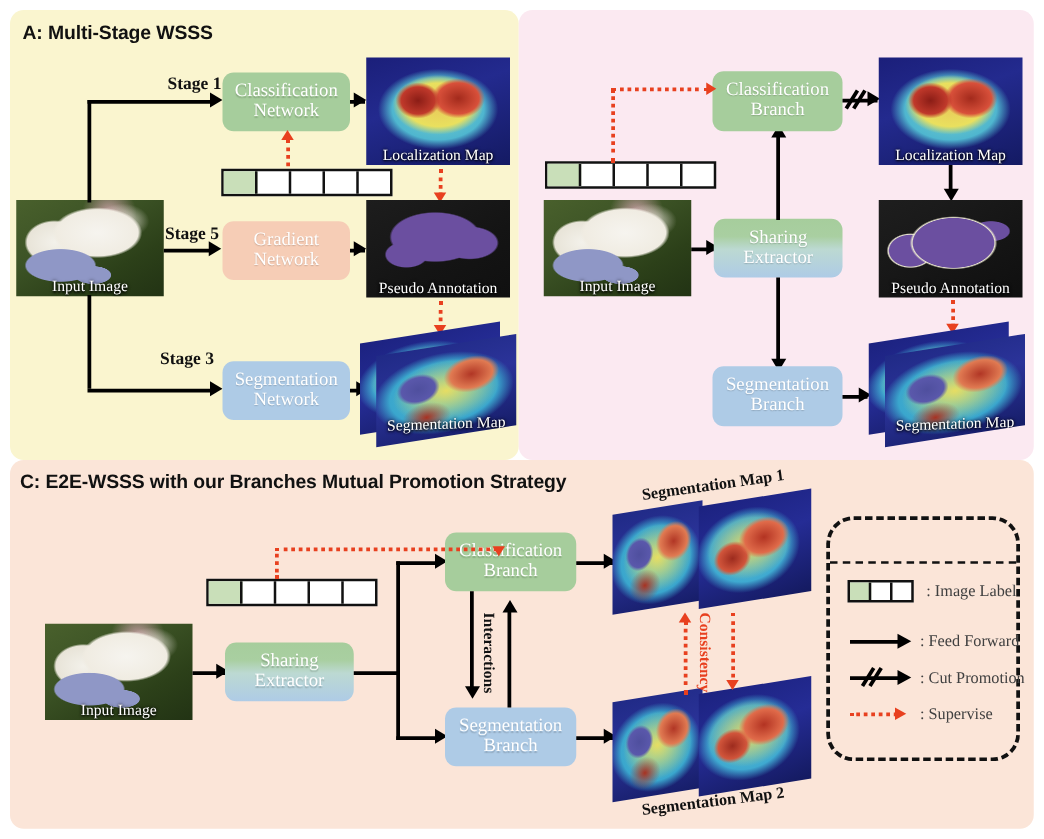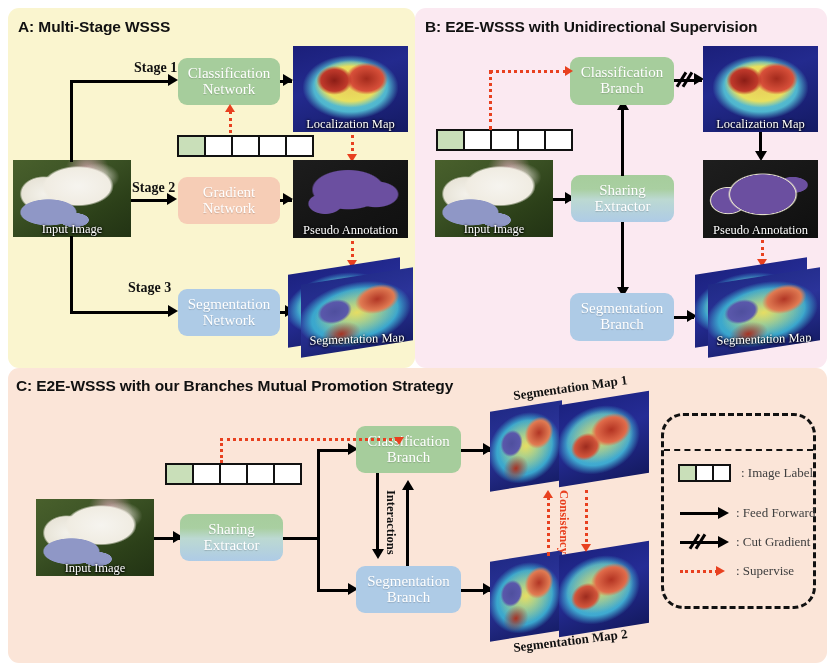--- a/index.html
+++ b/index.html
@@ -175,21 +175,21 @@
       <i></i>
     </div>
     <div class="dt dtv" style="left:221px;top:103px;height:22px;"></div>
     <div class="rah rah-u" style="left:217px;top:96px;"></div>
 
     <div class="dt dtv" style="left:343px;top:127px;height:22px;"></div>
     <div class="rah rah-d" style="left:339px;top:146px;"></div>
 
     <div class="ln lnh" style="left:123px;top:191px;width:38px;"></div>
     <div class="ah ah-r" style="left:159px;top:185px;"></div>
-    <div class="slab" style="left:124px;top:172px;">Stage 2</div>
+    <div class="slab" style="left:124px;top:172px;">Stage 5</div>
     <div class="box bx-peach" style="left:170px;top:169px;width:102px;height:47px;font-size:15px;">
       <span>Gradient</span>
       <span>Network</span>
     </div>
     <div class="ln lnh" style="left:272px;top:191px;width:12px;"></div>
     <div class="ah ah-r" style="left:275px;top:185px;"></div>
 
     <div class="thumb pseudo" style="left:285px;top:152px;width:115px;height:78px;">
       <div class="cap">Pseudo Annotation</div>
     </div>
@@ -207,21 +207,20 @@
     <div class="ln lnh" style="left:272px;top:303px;width:14px;"></div>
     <div class="ah ah-r" style="left:277px;top:297px;"></div>
 
     <div class="thumb heat2 skew" style="left:280px;top:258px;width:112px;height:73px;"></div>
     <div class="thumb heat3 skew" style="left:293px;top:268px;width:112px;height:73px;">
       <div class="cap capskew" style="bottom:2px;">Segmentation Map</div>
     </div>
   </div>
 
   <div class="panel" id="panelB">
-    <div class="ptitle" style="left:10px;top:10px;">B: E2E-WSSS with Unidirectional Supervision</div>
 
     <div class="thumb photo" style="left:20px;top:152px;width:118px;height:77px;">
       <div class="cap">Input Image</div>
     </div>
 
     <div class="ln lnh" style="left:138px;top:190px;width:18px;"></div>
     <div class="ah ah-r" style="left:150px;top:184px;"></div>
 
     <div class="box bx-grad" style="left:156px;top:167px;width:103px;height:47px;font-size:15px;">
       <span>Sharing</span>
@@ -373,21 +372,21 @@
 
       <div class="lgrow" style="left:16px;top:118px;">
         <span class="lgarrow">
           <span class="bar"></span>
             <span class="tip"></span>
           <span class="cut" style="left:10px;top:-3px;">
               <b style="left:3px;"></b>
               <b style="left:9px;"></b>
             </span>
         </span>
-        <span class="txt" style="margin-left:6px;">: Cut Gradient</span>
+        <span class="txt" style="margin-left:6px;">: Cut Promotion</span>
       </div>
 
       <div class="lgrow" style="left:16px;top:147px;">
         <span class="lgdot">
           <span class="bar"></span>
             <span class="tip"></span>
         </span>
         <span class="txt" style="margin-left:6px;">: Supervise</span>
       </div>
     </div>

